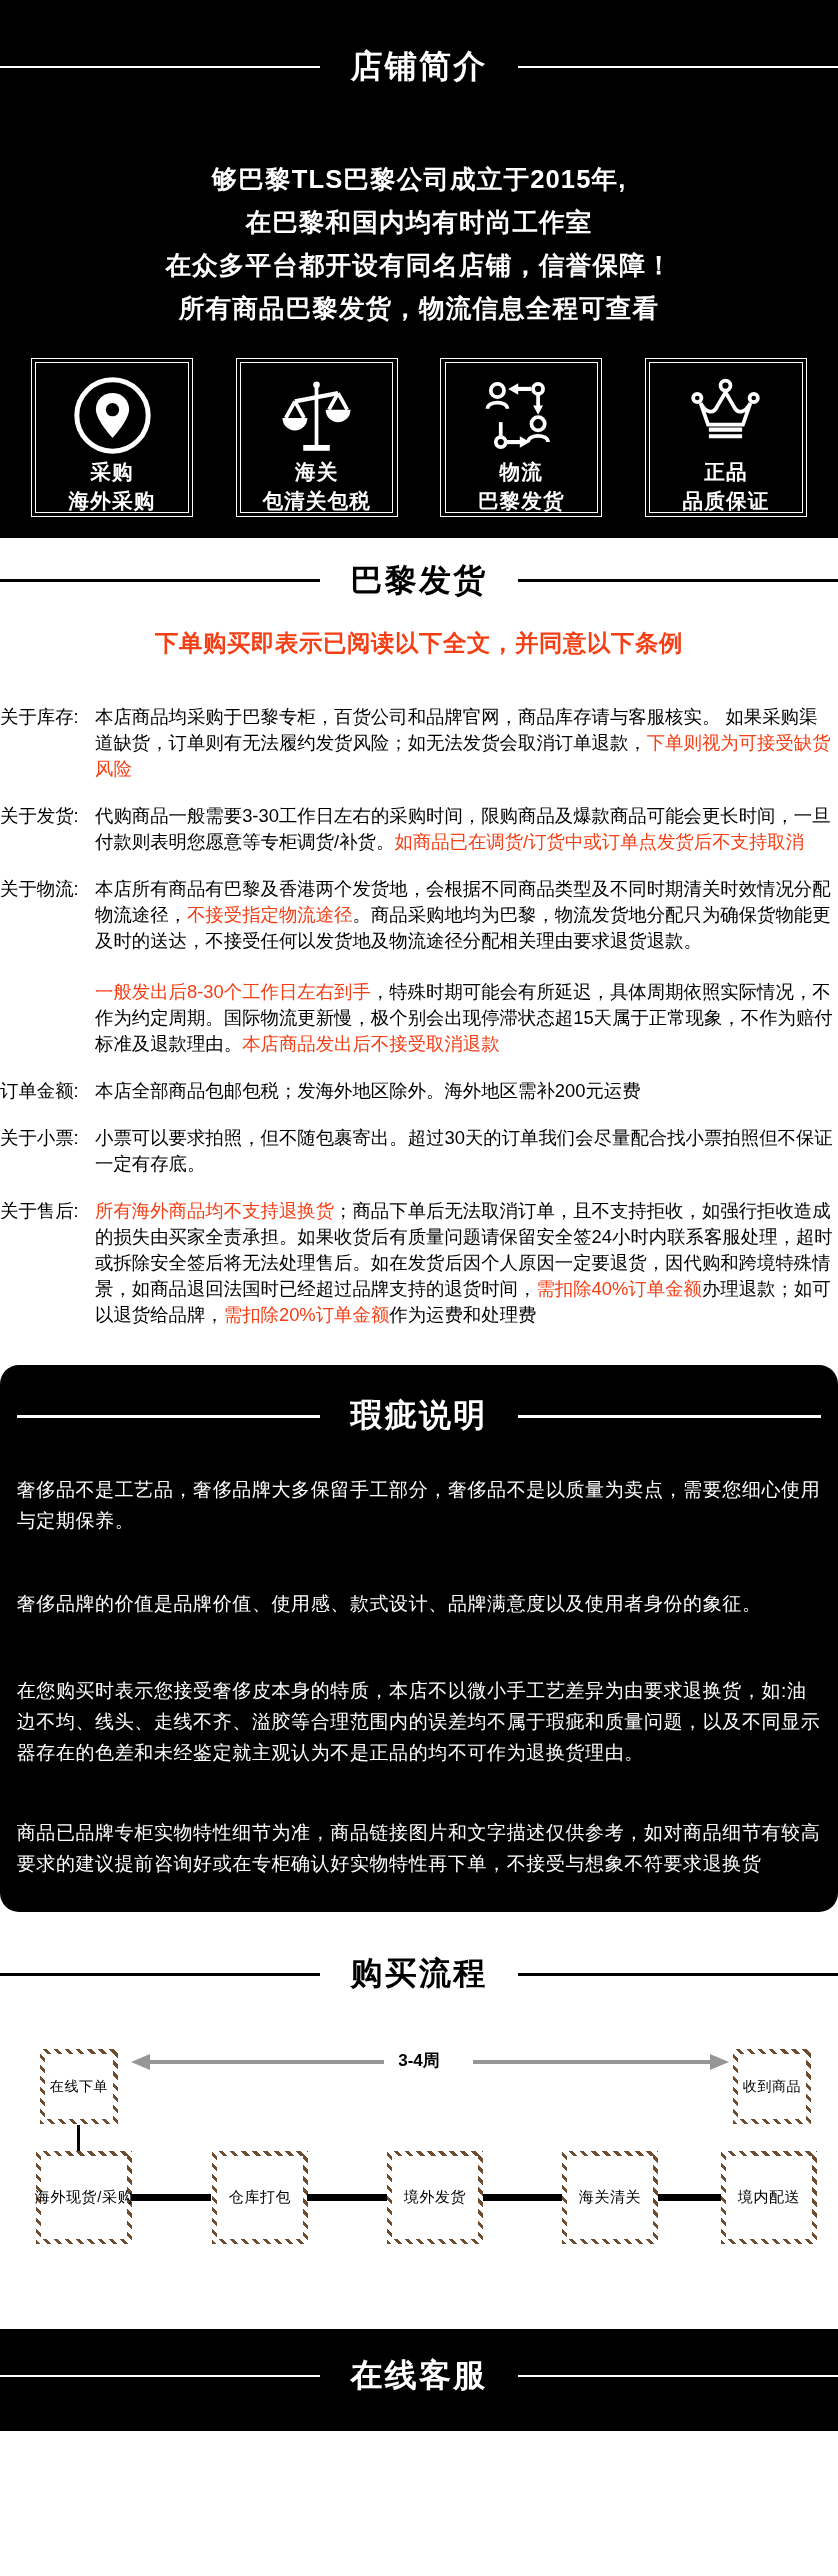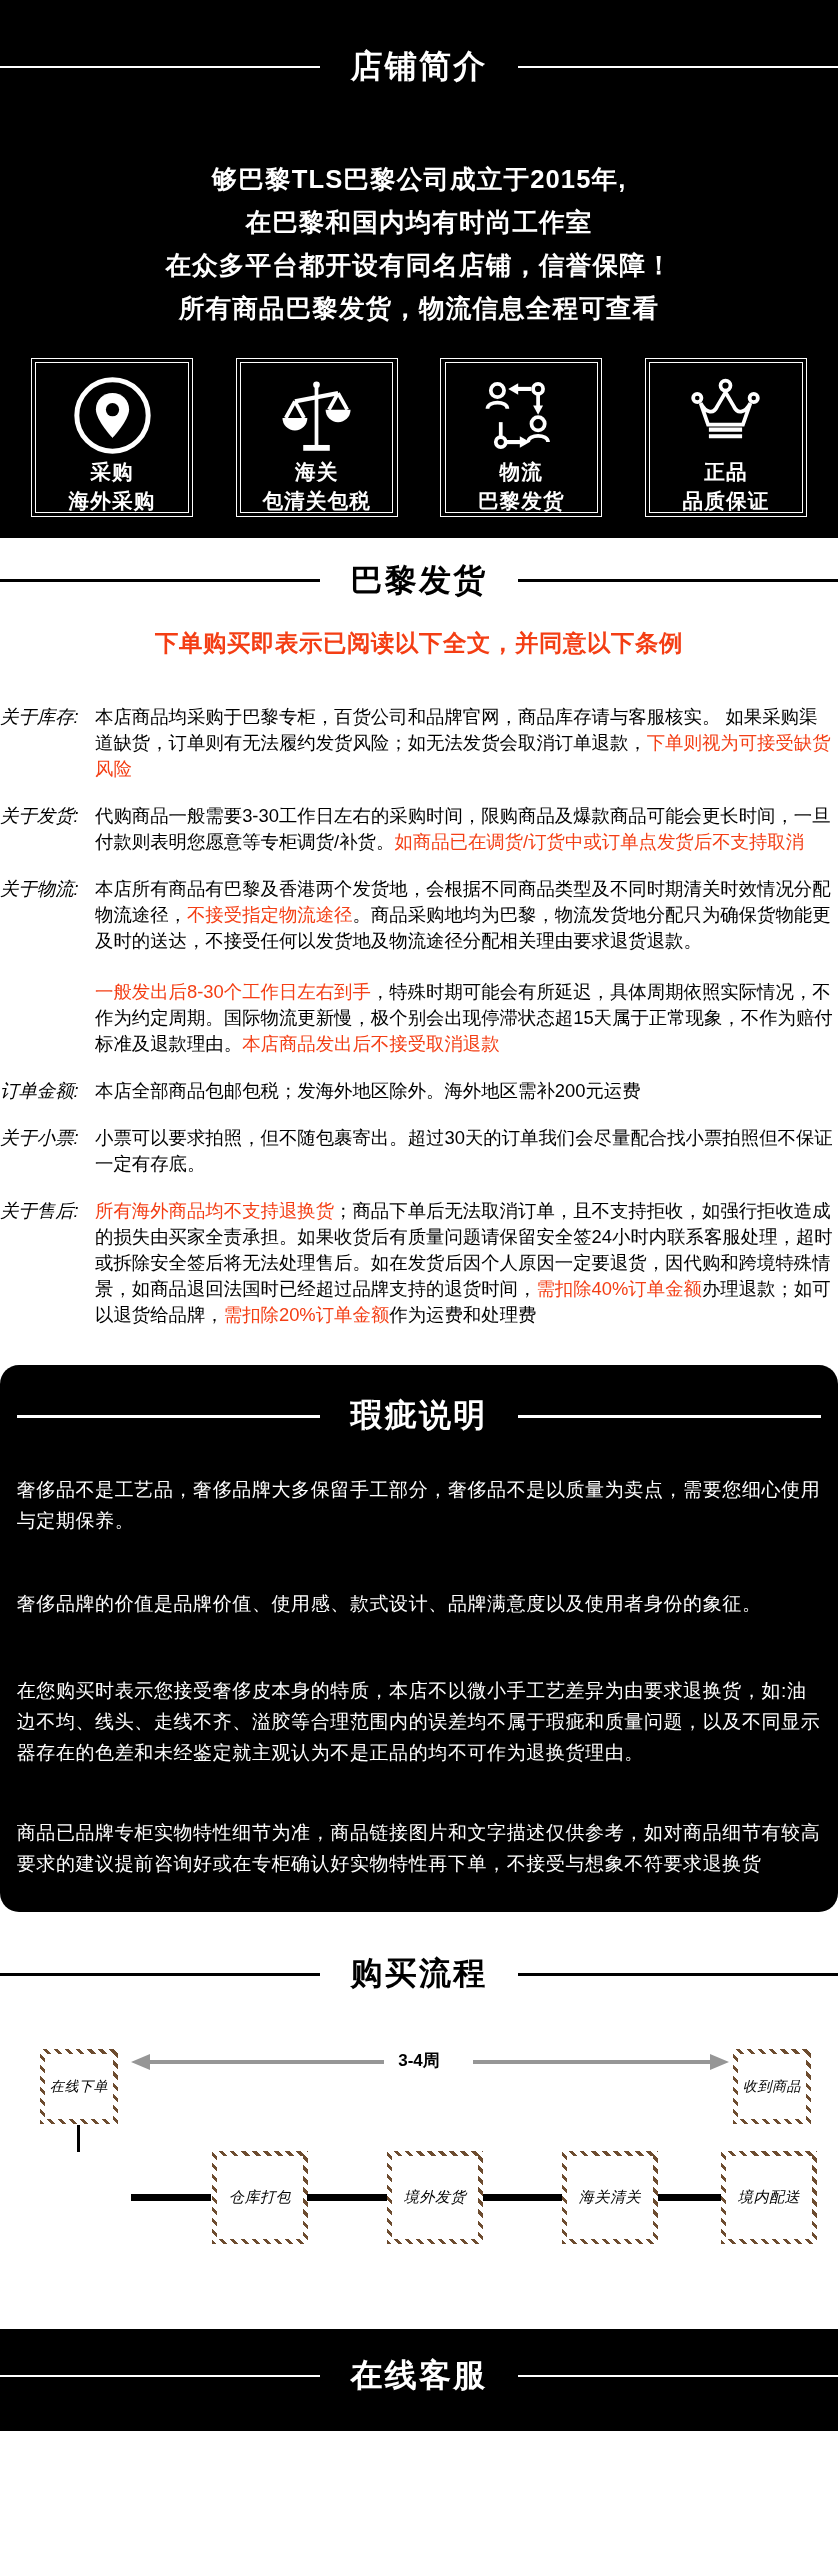--- a/index.html
+++ b/index.html
@@ -32,37 +32,37 @@
   .fbox::before{content:"";position:absolute;inset:3.3px;border:1.1px solid #fff;pointer-events:none;}
   .ficon{width:89px;height:89px;display:flex;align-items:center;justify-content:center;}
   .ficon svg{width:83px;height:83px;}
   .flabel{font-size:20.6px;line-height:1.45;font-weight:700;text-align:center;letter-spacing:1.1px;}
 
   
   .sec-notice{padding:21px 0 16.7px;color:#000;}
   .subtitle{margin-top:24.5px;text-align:center;font-size:23.4px;font-weight:700;color:var(--red);letter-spacing:0.6px;}
   .notice-items{margin-top:45px;}
   .nitem{display:flex;margin-bottom:21px;}
-  .nlabel{flex:0 0 95px;font-size:18.4px;line-height:26px;white-space:nowrap;font-style:italic;}
+  .nlabel{flex:0 0 95px;font-size:18.4px;line-height:26px;white-space:nowrap;}
   .nbody{flex:1;font-size:18.4px;line-height:26px;padding-right:3.3px;}
   .npara + .npara{margin-top:24.5px;}
   .red{color:var(--red);}
 
   
   .sec-defects{padding:29px 16.7px 33px;border-radius:19px;}
   .dpara{font-size:19px;line-height:31px;letter-spacing:0.6px;}
   .dpara:nth-child(1){margin-top:36px;}
   .dpara:nth-child(2){margin-top:52px;}
   .dpara:nth-child(3){margin-top:56px;}
   .dpara:nth-child(4){margin-top:49px;}
 
   
   .sec-process{padding-top:40px;padding-bottom:71px;color:#000;}
   .flow{position:relative;height:262px;margin-top:0;}
-  .snode{position:absolute;background:repeating-linear-gradient(45deg,var(--brown) 0 3.3px,#fff 3.3px 7.8px);padding:5px;font-style:italic;}
+  .snode{position:absolute;background:repeating-linear-gradient(45deg,var(--brown) 0 3.3px,#fff 3.3px 7.8px);padding:5px;}
   .sinner{width:100%;height:100%;background:#fff;display:flex;align-items:center;justify-content:center;
           font-size:15px;letter-spacing:0.6px;white-space:nowrap;}
   .tnode{top:53px;width:78px;height:75px;}
   .tnode .sinner{font-size:14px;}
   .bnode{top:155px;width:96px;height:93px;}
   .hconn{position:absolute;top:198px;height:7.2px;background:#000;}
   .vconn{position:absolute;top:129px;left:77px;width:3.3px;height:27px;background:#000;}
   .arrow{position:absolute;top:57px;height:16.7px;display:flex;align-items:center;}
   .arrow .shaft{flex:1;height:3.9px;background:var(--gray);}
   .arrow-left{left:131px;width:256px;}
@@ -241,20 +241,23 @@
     <div class="arrow arrow-left">
       <div class="head-left"></div>
       <div class="shaft"></div>
     </div>
     <div class="arrow arrow-right">
       <div class="shaft"></div>
       <div class="head-right"></div>
     </div>
     <div class="duration">3-4周</div>
     <div class="vconn"></div>
+  <div class="snode bnode" style="left: 36px;">
+        <div class="sinner">海外现货/采购</div>
+      </div>
       <div class="hconn" style="left: 131px; width: 80px;"></div>
       <div class="snode bnode" style="left: 212px;">
         <div class="sinner">仓库打包</div>
       </div>
       <div class="hconn" style="left: 307px; width: 80px;"></div>
       <div class="snode bnode" style="left: 387px;">
         <div class="sinner">境外发货</div>
       </div>
       <div class="hconn" style="left: 483px; width: 80px;"></div>
       <div class="snode bnode" style="left: 562px;">

